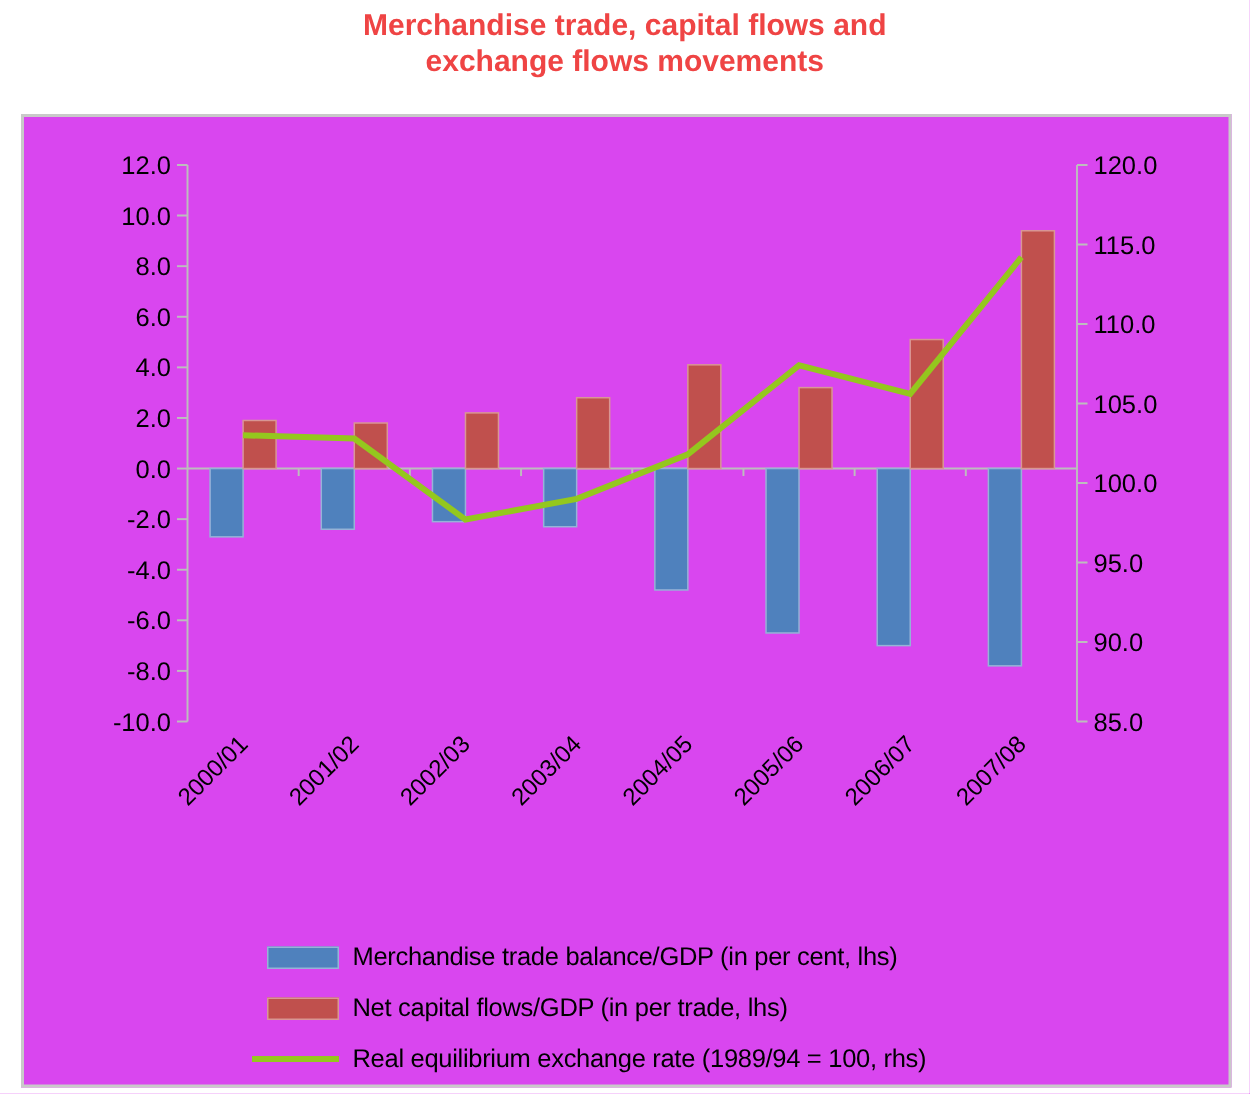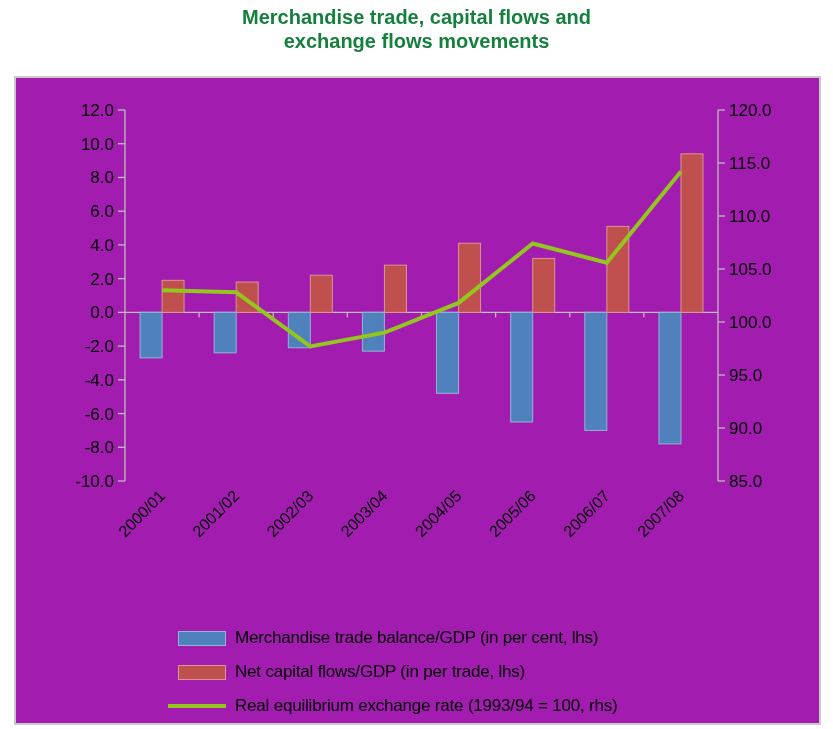--- a/index.html
+++ b/index.html
@@ -2,25 +2,25 @@
 <html><head>
 <meta charset="utf-8">
 <style>
   html,body{margin:0;padding:0;background:#ffffff;}
   body{
     width:833px;height:729px;position:relative;overflow:hidden;
     font-family:"Liberation Sans","DejaVu Sans",sans-serif;color:#000;
   }
   .chart-title{
     position:absolute;top:5px;left:0;width:833px;text-align:center;
-    font-size:20px;font-weight:bold;line-height:24px;color:#15803d;
+    font-size:20px;font-weight:bold;line-height:24px;color:#ef4444;
   }
   .chart-frame{
     position:absolute;left:14px;top:76px;width:807px;height:649px;
-    border:2px solid #c9c9c9;box-sizing:border-box;background:#a21caf;
+    border:2px solid #c9c9c9;box-sizing:border-box;background:#d946ef;
   }
   .chart-frame svg{position:absolute;left:0;top:0;}
   .legend{
     position:absolute;left:162px;top:543px;display:flex;flex-direction:column;
   }
   .legend-row{display:flex;align-items:center;height:34px;}
   .swatch{width:48px;height:15px;flex:0 0 auto;margin-right:9px;box-sizing:border-box;}
   .swatch.line-swatch{width:58px;height:4px;margin-left:-10px;margin-right:9px;}
   .legend-label{font-size:17px;white-space:nowrap;letter-spacing:-0.2px;}
 </style>
@@ -115,16 +115,16 @@
     <div class="legend-row">
       <span class="swatch" id="sw0" style="background: rgb(79, 129, 189); border: 1px solid rgb(149, 179, 215);"></span>
       <span class="legend-label">Merchandise trade balance/GDP (in per cent, lhs)</span>
     </div>
     <div class="legend-row">
       <span class="swatch" id="sw1" style="background: rgb(192, 80, 77); border: 1px solid rgb(217, 150, 148);"></span>
       <span class="legend-label">Net capital flows/GDP (in per trade, lhs)</span>
     </div>
     <div class="legend-row">
       <span class="swatch line-swatch" id="sw2" style="background: rgb(148, 199, 30);"></span>
-      <span class="legend-label">Real equilibrium exchange rate (1993/94 = 100, rhs)</span>
+      <span class="legend-label">Real equilibrium exchange rate (1989/94 = 100, rhs)</span>
     </div>
   </div>
 </div>
 
 </body></html>

